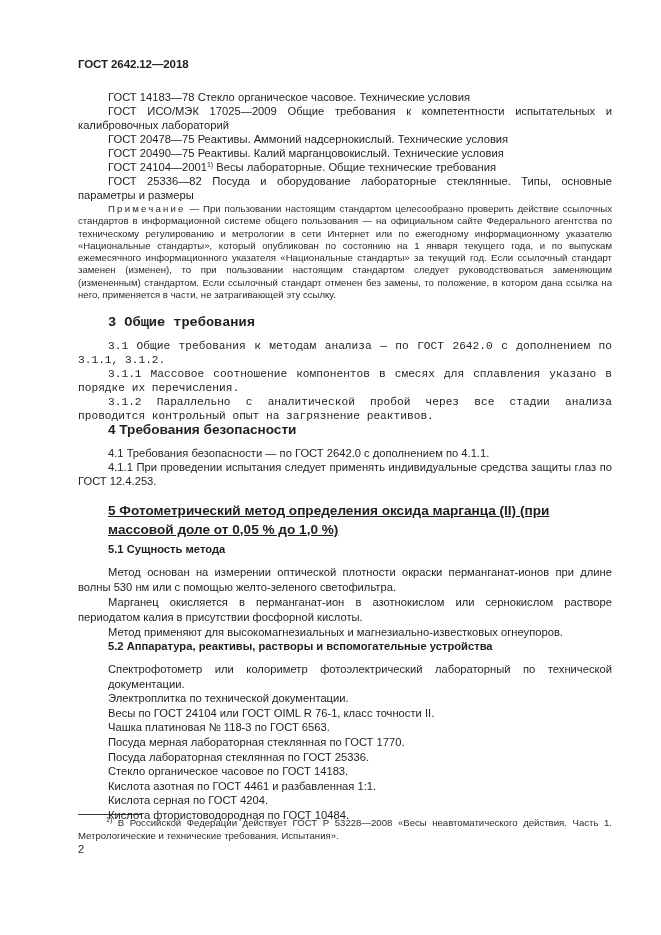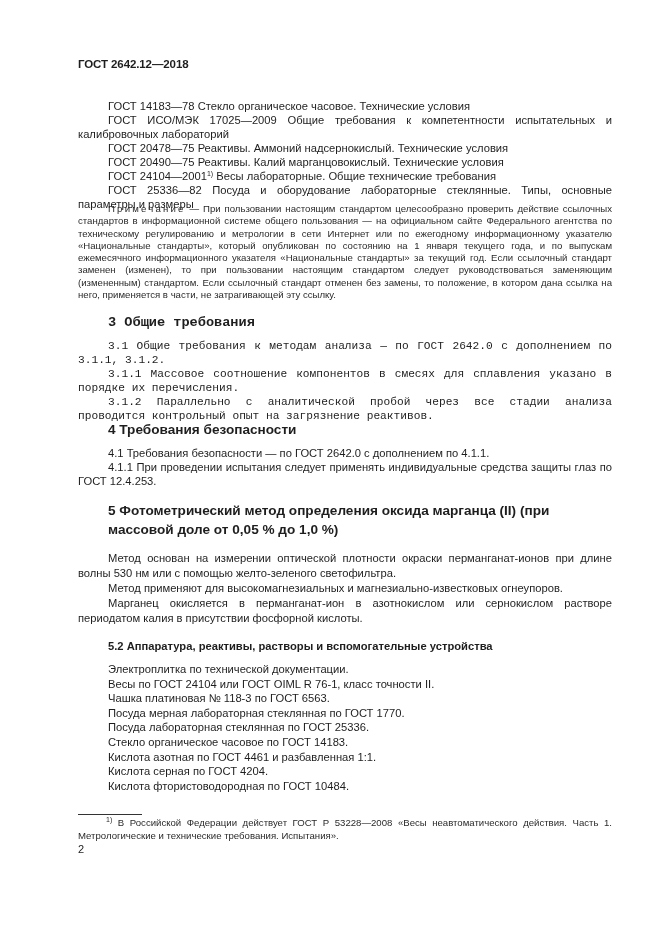--- a/index.html
+++ b/index.html
@@ -5,37 +5,37 @@
   html, body { margin: 0; padding: 0; background: #ffffff; }
   body { width: 661px; height: 935px; position: relative; overflow: hidden;
          font-family: "Liberation Sans", sans-serif; color: #1e1e1e; }
   .page { position: absolute; left: 0; top: 0; width: 661px; height: 935px; }
   .hdr { position: absolute; left: 78px; top: 58px; font-size: 11.5px; font-weight: bold; letter-spacing: -0.1px; }
   .col { position: absolute; left: 78px; width: 534px; }
   .p { font-size: 11.2px; line-height: 14px; text-indent: 30px; text-align: justify; margin: 0; }
   .note { font-size: 9.6px; line-height: 12.3px; text-indent: 30px; text-align: justify; margin: 0; color: #2a2a2a; }
   .spaced { letter-spacing: 2.2px; margin-top: 22px; }
   .h2 { font-size: 13.6px; font-weight: bold; margin: 0; padding-left: 30px; line-height: 17px; }
-  .h2.multi { line-height: 18.5px; }
+  .h2.multi { line-height: 18.5px; text-decoration: underline; }
   .h3 { font-size: 11.2px; font-weight: bold; margin: 0; padding-left: 30px; line-height: 14px; }
   .list .p { padding-left: 30px; text-indent: 0; line-height: 14.6px; }
   sup { font-size: 7px; vertical-align: 4px; line-height: 0; }
   .fnrule { position: absolute; left: 78px; top: 814px; width: 64px; height: 0; border-top: 1px solid #333; }
   .fn { position: absolute; left: 78px; top: 817px; width: 534px; font-size: 9.6px; line-height: 12.5px;
         text-indent: 28px; text-align: justify; margin: 0; color: #2a2a2a; }
   .pgnum { position: absolute; left: 78px; top: 843px; font-size: 11px; }
 </style>
 </head>
 <body>
 
 <div class="page">
 
   <div class="hdr">ГОСТ 2642.12—2018</div>
 
-  <div class="col" style="top:99px;">
+  <div class="col" style="top:90px;">
     <p class="p">ГОСТ 14183—78 Стекло органическое часовое. Технические условия</p>
     <p class="p">ГОСТ ИСО/МЭК 17025—2009 Общие требования к компетентности испытательных и калибровочных лабораторий</p>
     <p class="p">ГОСТ 20478—75 Реактивы. Аммоний надсернокислый. Технические условия</p>
     <p class="p">ГОСТ 20490—75 Реактивы. Калий марганцовокислый. Технические условия</p>
     <p class="p"><span>ГОСТ 24104—2001</span><sup>1)</sup><span> Весы лабораторные. Общие технические требования</span></p>
     <p class="p">ГОСТ 25336—82 Посуда и оборудование лабораторные стеклянные. Типы, основные параметры и размеры</p>
   </div>
 
   <div class="col" style="top:203px;">
     <p class="note"><span class="spaced">Примечание</span><span> — При пользовании настоящим стандартом целесообразно проверить действие ссылочных стандартов в информационной системе общего пользования — на официальном сайте Федерального агентства по техническому регулированию и метрологии в сети Интернет или по ежегодному информационному указателю «Национальные стандарты», который опубликован по состоянию на 1 января текущего года, и по выпускам ежемесячного информационного указателя «Национальные стандарты» за текущий год. Если ссылочный стандарт заменен (изменен), то при пользовании настоящим стандартом следует руководствоваться заменяющим (измененным) стандартом. Если ссылочный стандарт отменен без замены, то положение, в котором дана ссылка на него, применяется в части, не затрагивающей эту ссылку.</span></p>
@@ -54,30 +54,32 @@
     <div style="height:8px;"></div>
     <p class="p">4.1 Требования безопасности — по ГОСТ 2642.0 с дополнением по 4.1.1.</p>
     <p class="p">4.1.1 При проведении испытания следует применять индивидуальные средства защиты глаз по ГОСТ 12.4.253.</p>
   </div>
 
   <div class="col" style="top:502px;">
     <h2 class="h2 multi" style="padding-right:0;">5 Фотометрический метод определения оксида марганца (II) (при массовой доле от 0,05 % до 1,0 %)</h2>
   </div>
 
   <div class="col" style="top:542px;">
+    <h3 class="h3">5.1 Сущность метода</h3>
     <div style="height:9px;"></div>
     <p class="p" style="line-height:15px;">Метод основан на измерении оптической плотности окраски перманганат-ионов при длине волны 530 нм или с помощью желто-зеленого светофильтра.</p>
+    <p class="p" style="line-height:15px;">Марганец окисляется в перманганат-ион в азотнокислом или сернокислом растворе периодатом калия в присутствии фосфорной кислоты.</p>
     <p class="p" style="line-height:15px;">Метод применяют для высокомагнезиальных и магнезиально-известковых огнеупоров.</p>
-    <p class="p" style="line-height:15px;">Марганец окисляется в перманганат-ион в азотнокислом или сернокислом растворе периодатом калия в присутствии фосфорной кислоты.</p>
   </div>
 
   <div class="col" style="top:639px;">
     <h3 class="h3">5.2 Аппаратура, реактивы, растворы и вспомогательные устройства</h3>
     <div style="height:9px;"></div>
     <div class="list">
+      <p class="p">Спектрофотометр или колориметр фотоэлектрический лабораторный по технической документации.</p>
       <p class="p">Электроплитка по технической документации.</p>
       <p class="p">Весы по ГОСТ 24104 или ГОСТ OIML R 76-1, класс точности II.</p>
       <p class="p">Чашка платиновая № 118-3 по ГОСТ 6563.</p>
       <p class="p">Посуда мерная лабораторная стеклянная по ГОСТ 1770.</p>
       <p class="p">Посуда лабораторная стеклянная по ГОСТ 25336.</p>
       <p class="p">Стекло органическое часовое по ГОСТ 14183.</p>
       <p class="p">Кислота азотная по ГОСТ 4461 и разбавленная 1:1.</p>
       <p class="p">Кислота серная по ГОСТ 4204.</p>
       <p class="p">Кислота фтористоводородная по ГОСТ 10484.</p>
     </div>

